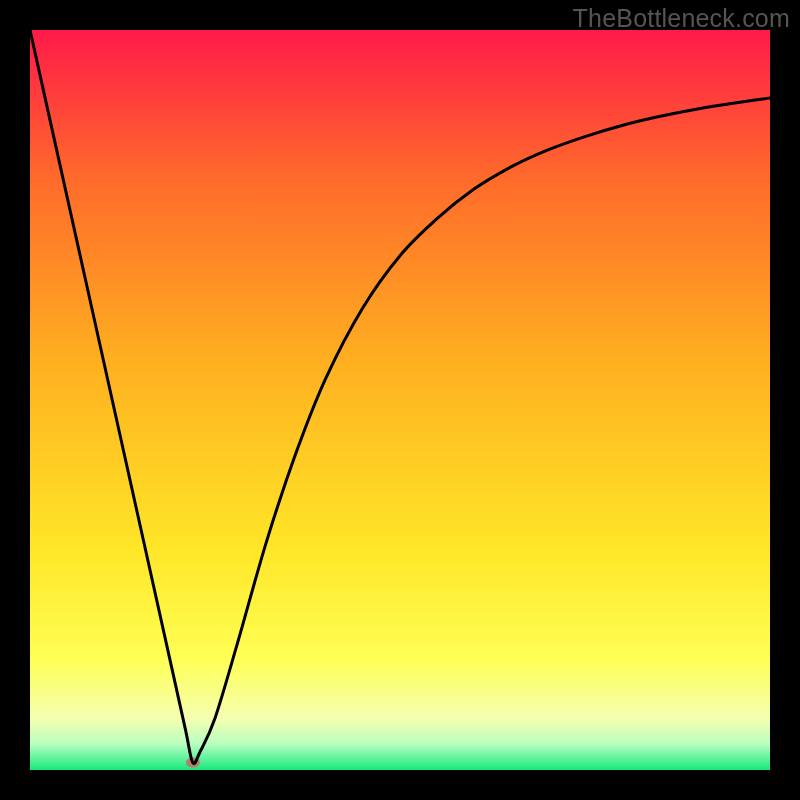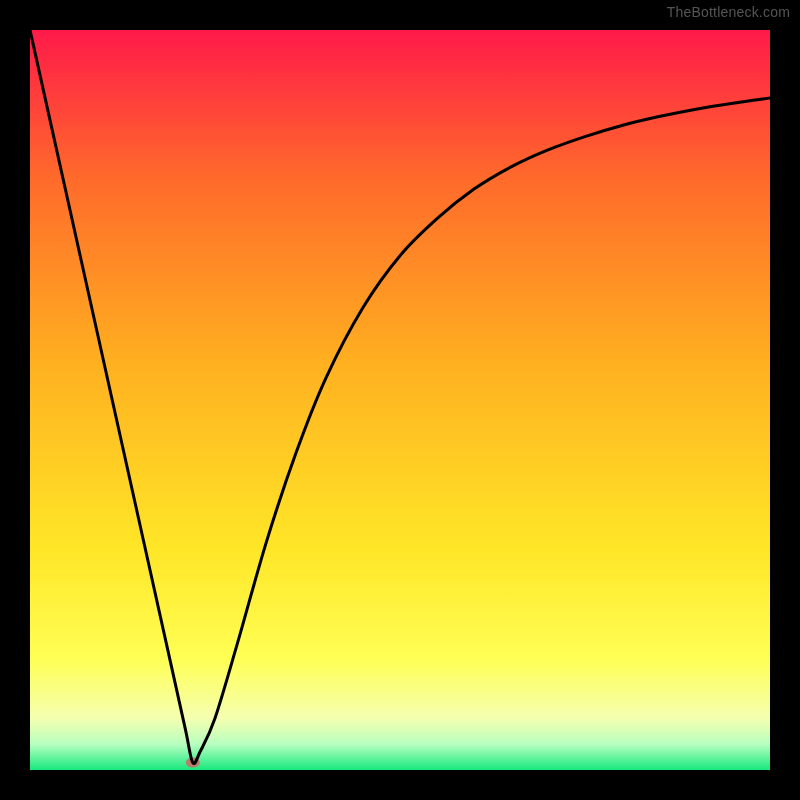--- a/index.html
+++ b/index.html
@@ -23,21 +23,21 @@
     top: 30px;
     width: 740px;
     height: 740px;
     overflow: hidden;
   }
   .watermark {
     position: absolute;
     top: 4px;
     right: 10px;
     color: #555;
-    font-size: 14px;
+    font-size: 25px;
     font-weight: 500;
     letter-spacing: 0.2px;
     user-select: none;
   }
   svg { display: block; }
 </style>
 </head>
 <body>
 
 <div class="frame">

